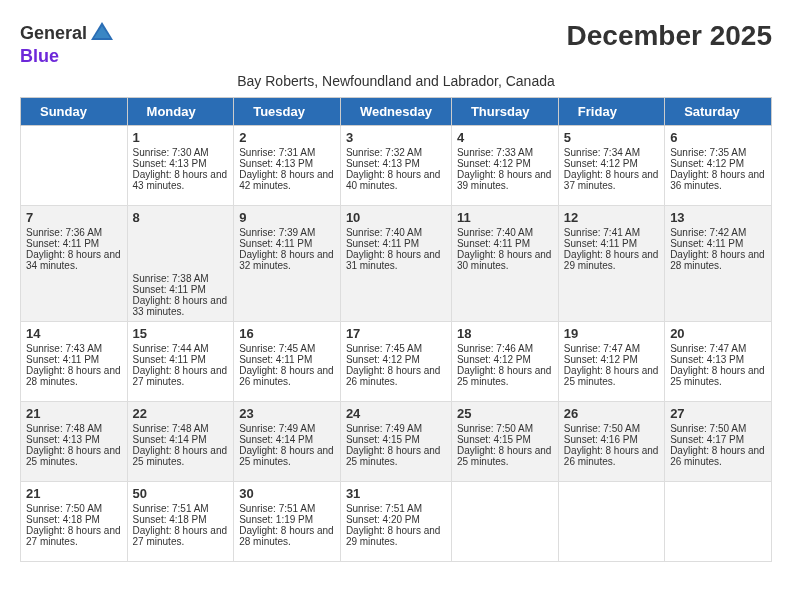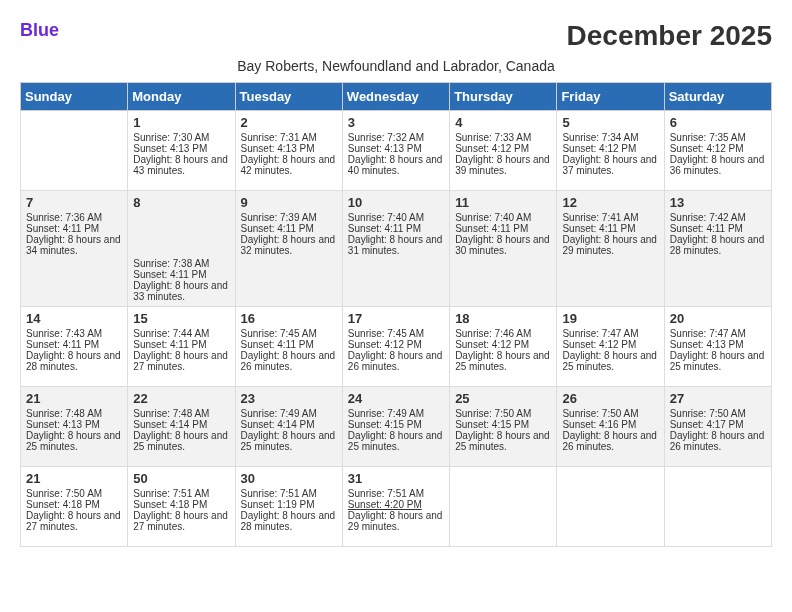--- a/index.html
+++ b/index.html
@@ -48,21 +48,21 @@
       margin-bottom: 8px;
     }
     table {
       width: 100%;
       border-collapse: collapse;
     }
     th {
       background-color: #2a6db5;
       color: white;
       font-size: 13px;
-      padding: 6px 4px;
+      padding: 6px 19px;
       text-align: left;
       border: 1px solid #ccc;
     }
     td {
       vertical-align: top;
       border: 1px solid #ddd;
       padding: 4px 5px;
       font-size: 10px;
       color: #333;
       height: 80px;
@@ -85,20 +85,27 @@
     }
     td.empty {
       background-color: inherit;
     }
   </style>
 </head>
 <body>
 
 <div class="header-area">
   <div class="logo">
+    <div class="logo-row">
+      <span class="logo-general">General</span>
+      <svg width="26" height="26" viewBox="0 0 26 26" style="margin-left:2px;">
+        <polygon points="13,2 24,20 2,20" fill="#2a6db5"></polygon>
+        <polygon points="13,6 21,18 5,18" fill="#4a9fd4" opacity="0.5"></polygon>
+      </svg>
+    </div>
     <span class="logo-blue">Blue</span>
   </div>
   <div class="month-title">December 2025</div>
 </div>
 
 <div class="subtitle">Bay Roberts, Newfoundland and Labrador, Canada</div>
 
 <table>
   <thead>
     <tr id="day-headers">
@@ -298,21 +305,21 @@
         </td>
         <td>
           <span class="day-num">30</span>
           <span style="display: block;">Sunrise: 7:51 AM</span>
           <span style="display: block;">Sunset: 1:19 PM</span>
           <span style="display: block;">Daylight: 8 hours and 28 minutes.</span>
         </td>
         <td>
           <span class="day-num">31</span>
           <span style="display: block;">Sunrise: 7:51 AM</span>
-          <span style="display: block; text-decoration: underline;">Sunset: 4:20 PM</span>
+          <span style="display: block;">Sunset: 4:20 PM</span>
           <span style="display: block;">Daylight: 8 hours and 29 minutes.</span>
         </td>
         <td class="empty"></td>
         <td class="empty"></td>
         <td class="empty"></td>
       </tr>
     </tbody>
 </table>
 
 </body></html>

